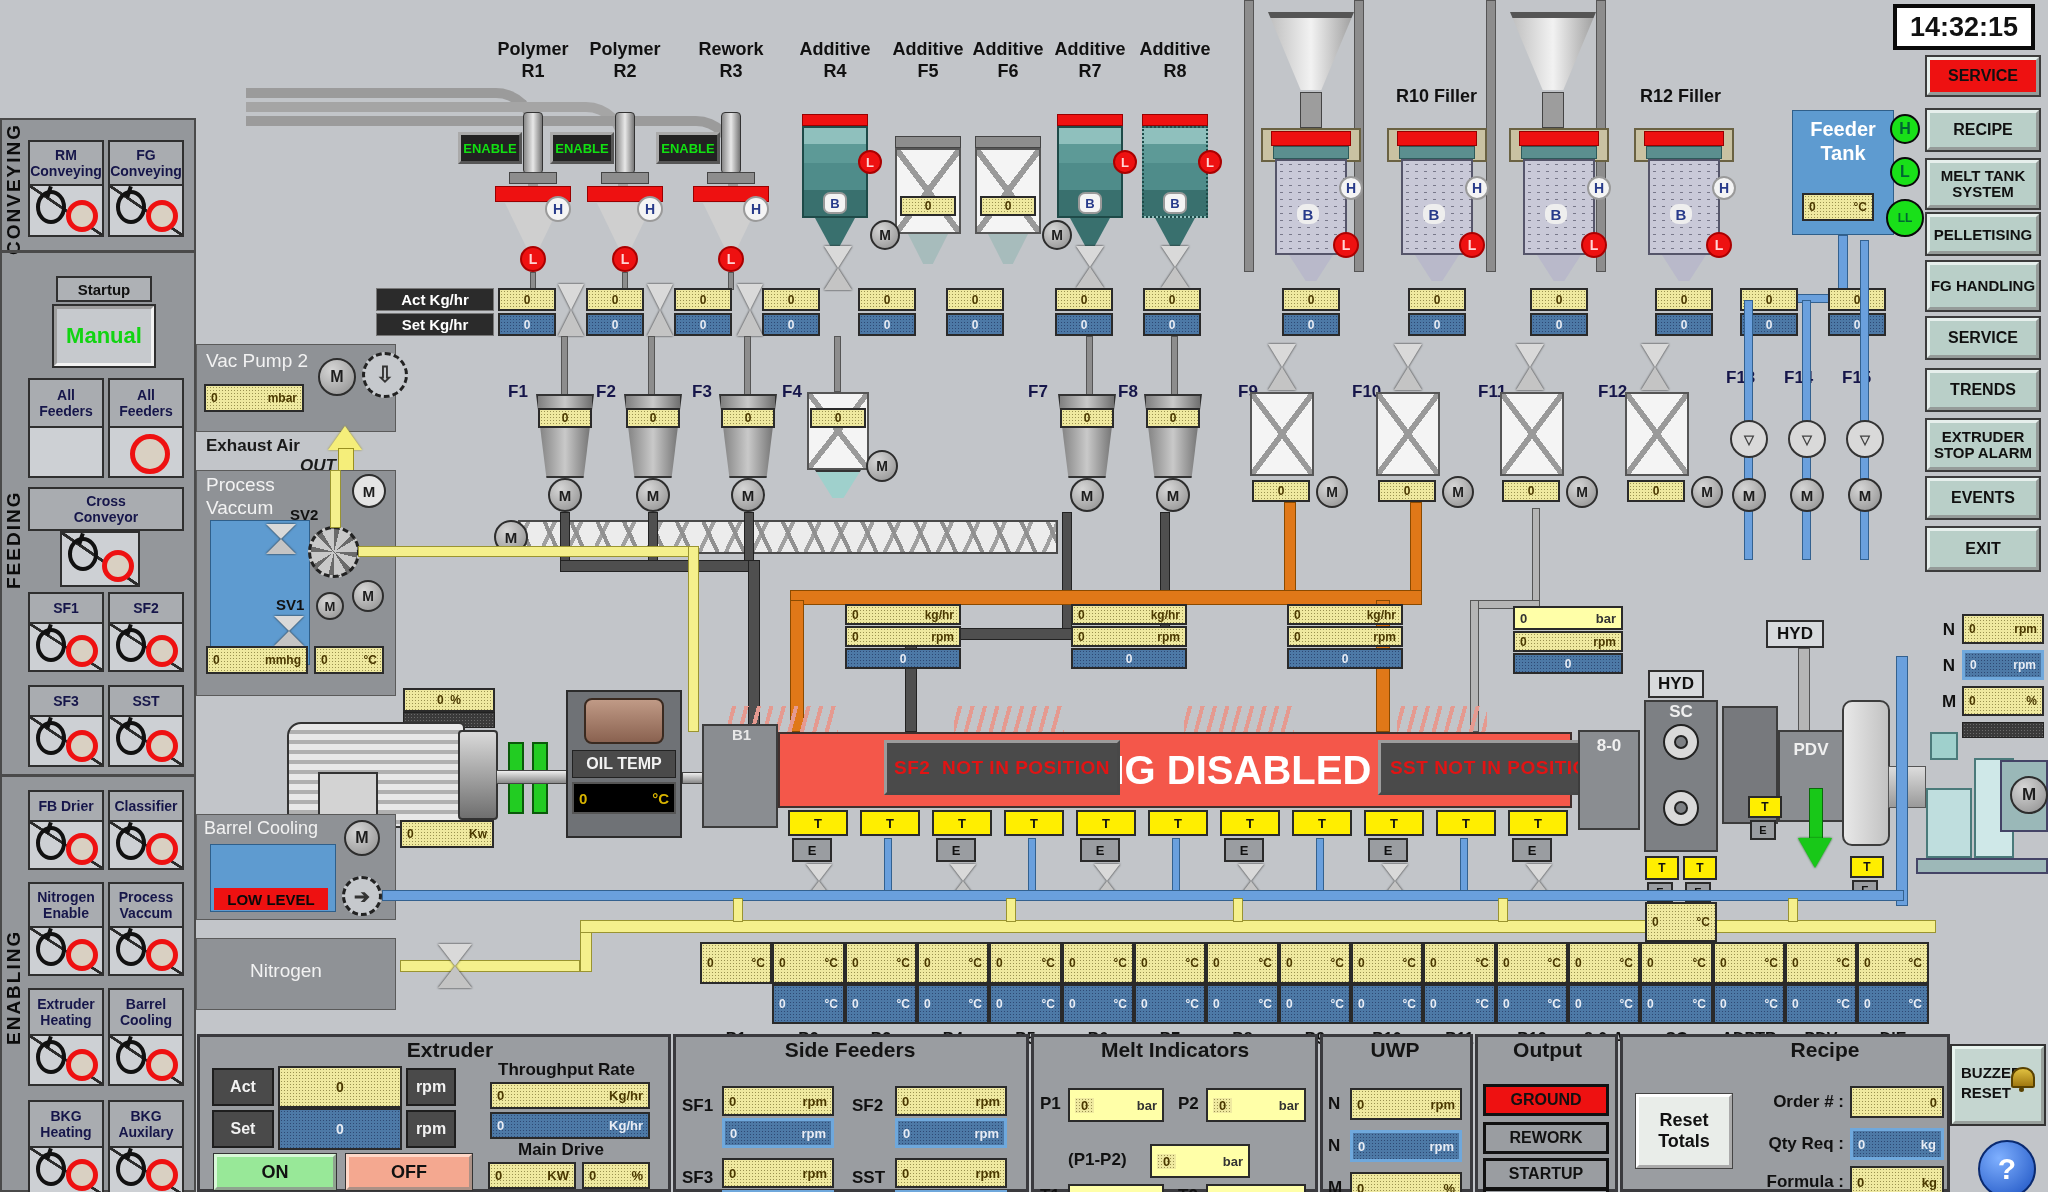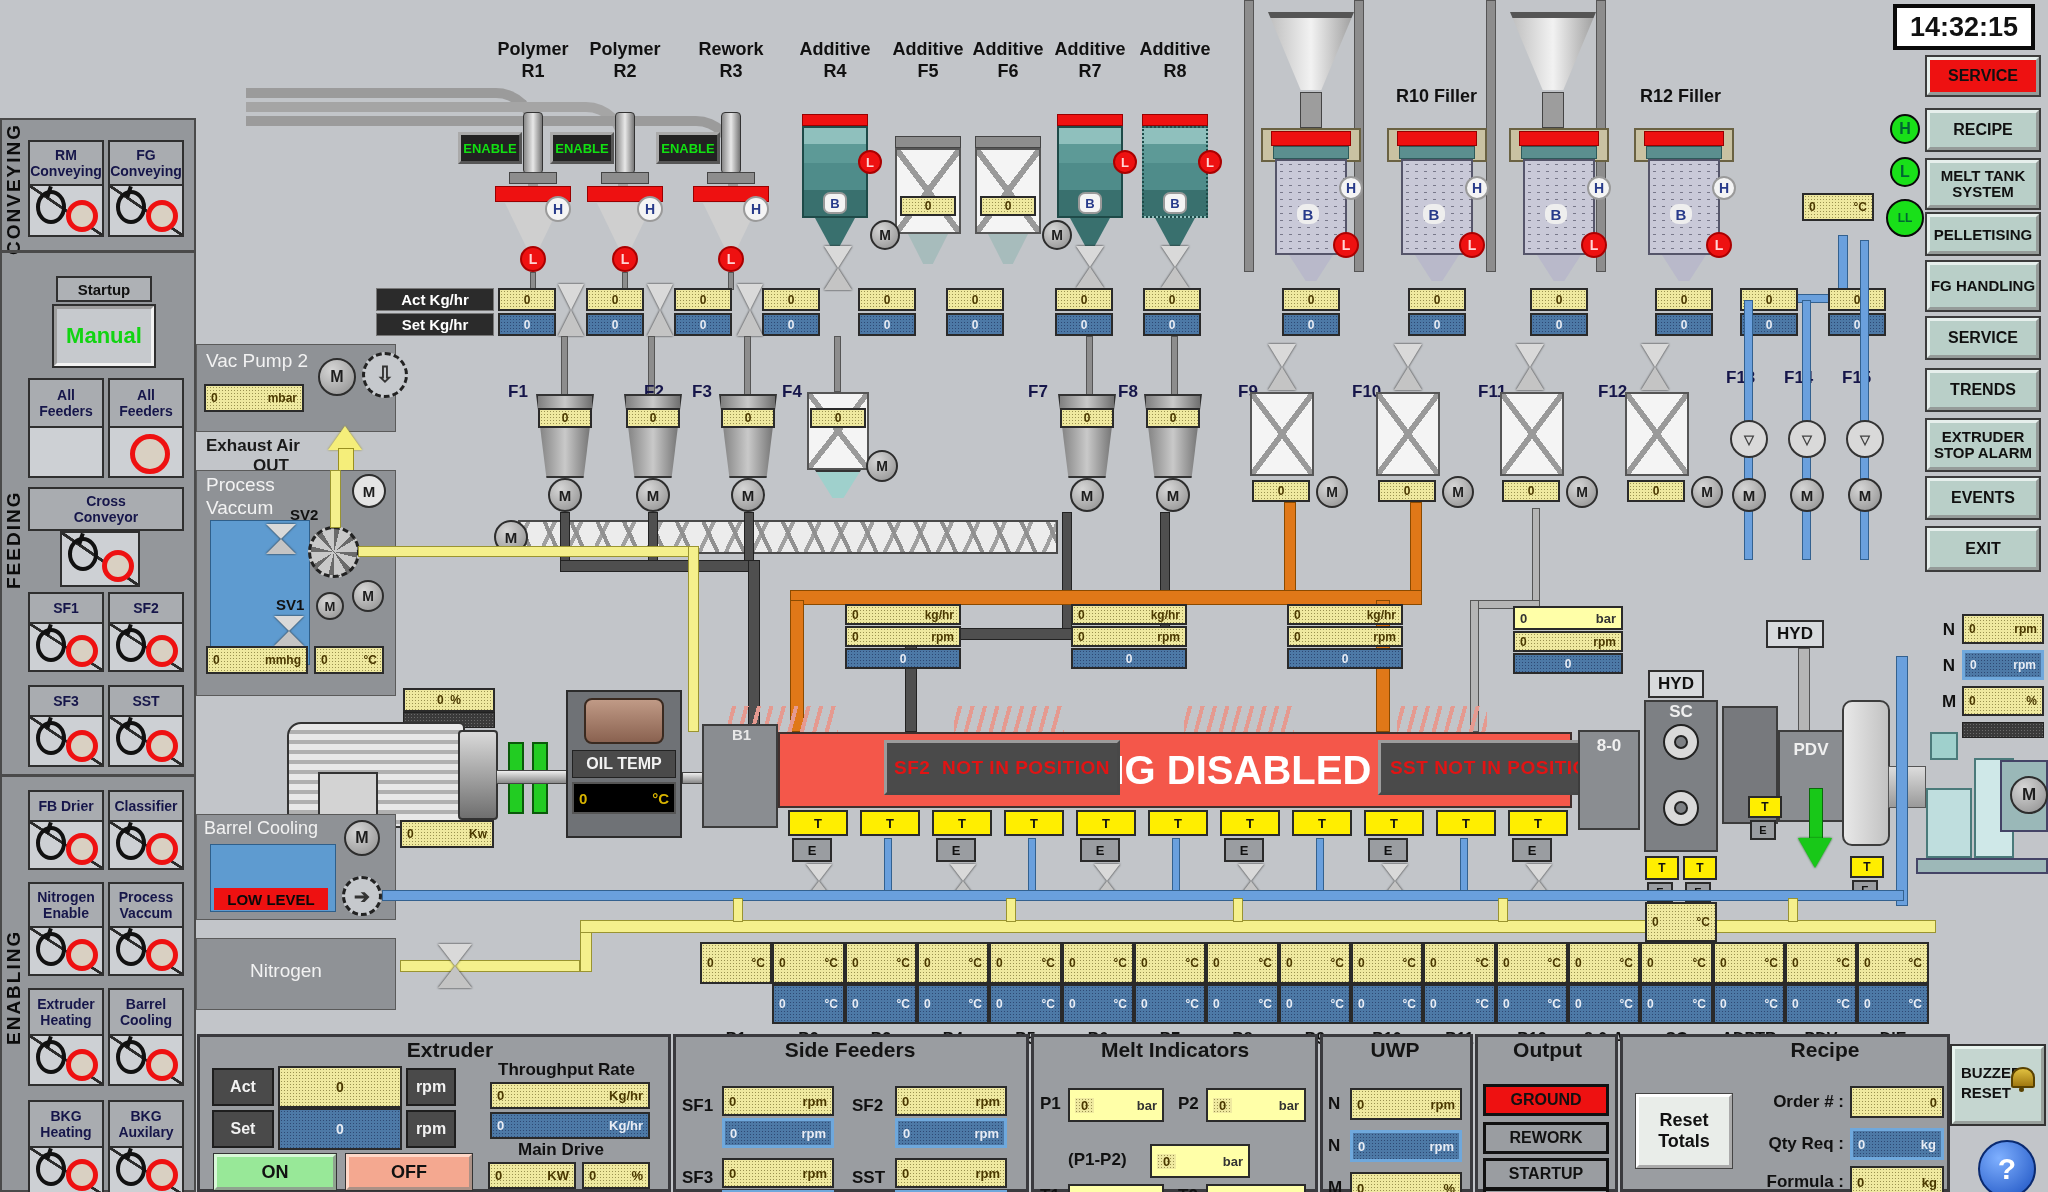--- a/index.html
+++ b/index.html
@@ -384,20 +384,26 @@
 
   <div class="abs" style="left:1634px;top:128px;width:100px;height:34px;background:#c9c2a2;border:2px solid #6a6242;"></div>
   <div class="abs" style="left:1644px;top:131px;width:80px;height:15px;background:#ee1111;border:1px solid #900;"></div>
   <div class="abs" style="left:1646px;top:146px;width:76px;height:13px;background:#5b8f8f;border:1px solid #2e5a5a;"></div>
   <div class="abs vessel" style="left:1648px;top:159px;width:72px;height:96px;"></div>
   <div class="abs fc hc" style="left:1712px;top:176px;width:24px;height:24px;font-size:14px;">H</div>
   <div class="abs fc" style="left:1670px;top:204px;width:22px;height:20px;font-weight:bold;font-size:15px;color:#273a8a;background:#eee;border-radius:40%;">B</div>
   <div class="abs fc lc" style="left:1706px;top:232px;width:26px;height:26px;font-size:14px;">L</div>
   <div class="abs cone" style="left:1662px;top:255px;width:44px;height:26px;background:#b9b9ca;"></div>
 
+  <div class="abs" style="left:1792px;top:110px;width:102px;height:125px;background:#5e9bd0;border:1px solid #2f5f8a;">
+    <div style="color:#fff;font-weight:bold;font-size:20px;text-align:center;padding-top:6px;line-height:1.2;">
+        <div>Feeder</div>
+        <div>Tank</div>
+      </div>
+  </div>
   <div class="abs dy fb" style="left:1802px;top:193px;width:72px;height:28px;font-size:12px;">
       <span>0</span>
       <span>°C</span>
     </div>
   <div class="abs fc gc" style="left:1890px;top:114px;width:30px;height:30px;font-size:16px;">H</div>
   <div class="abs fc gc" style="left:1890px;top:157px;width:30px;height:30px;font-size:16px;">L</div>
   <div class="abs fc gc" style="left:1886px;top:199px;width:38px;height:38px;font-size:12px;">LL</div>
   <div class="abs pipe-b" style="left:1838px;top:235px;width:10px;height:64px;"></div>
   <div class="abs pipe-b" style="left:1744px;top:294px;width:104px;height:9px;"></div>
 
@@ -442,21 +448,21 @@
   <div class="abs pipe-g" style="left:744px;top:336px;width:7px;height:62px;"></div>
   <div class="abs pipe-g" style="left:834px;top:336px;width:7px;height:56px;"></div>
   <div class="abs pipe-g" style="left:1086px;top:336px;width:7px;height:64px;"></div>
   <div class="abs pipe-g" style="left:1171px;top:336px;width:7px;height:64px;"></div>
 
   <div class="abs" style="left:508px;top:382px;width:32px;height:18px;font-weight:bold;font-size:17px;color:#16164a;">F1</div>
   <div class="abs" style="left:536px;top:394px;width:58px;height:84px;background:linear-gradient(90deg,#7f7f7f,#c9c9c9,#6f6f6f);border:2px solid #333;clip-path:polygon(0 0,100% 0,82% 100%,18% 100%);"></div>
   <div class="abs dy fc" style="left:538px;top:408px;width:54px;height:20px;font-size:12px;">0</div>
   <div class="abs fc mc" style="left:548px;top:478px;width:34px;height:34px;font-size:15px;">M</div>
 
-  <div class="abs" style="left:596px;top:382px;width:32px;height:18px;font-weight:bold;font-size:17px;color:#16164a;margin-left:48px;">F2</div>
+  <div class="abs" style="left:596px;top:382px;width:32px;height:18px;font-weight:bold;font-size:17px;color:#16164a;">F2</div>
   <div class="abs" style="left:624px;top:394px;width:58px;height:84px;background:linear-gradient(90deg,#7f7f7f,#c9c9c9,#6f6f6f);border:2px solid #333;clip-path:polygon(0 0,100% 0,82% 100%,18% 100%);"></div>
   <div class="abs dy fc" style="left:626px;top:408px;width:54px;height:20px;font-size:12px;">0</div>
   <div class="abs fc mc" style="left:636px;top:478px;width:34px;height:34px;font-size:15px;">M</div>
 
   <div class="abs" style="left:692px;top:382px;width:32px;height:18px;font-weight:bold;font-size:17px;color:#16164a;">F3</div>
   <div class="abs" style="left:719px;top:394px;width:58px;height:84px;background:linear-gradient(90deg,#7f7f7f,#c9c9c9,#6f6f6f);border:2px solid #333;clip-path:polygon(0 0,100% 0,82% 100%,18% 100%);"></div>
   <div class="abs dy fc" style="left:721px;top:408px;width:54px;height:20px;font-size:12px;">0</div>
   <div class="abs fc mc" style="left:731px;top:478px;width:34px;height:34px;font-size:15px;">M</div>
 
   <div class="abs" style="left:782px;top:382px;width:32px;height:18px;font-weight:bold;font-size:17px;color:#16164a;">F4</div>
@@ -537,21 +543,21 @@
   <div class="abs" style="left:196px;top:344px;width:200px;height:88px;background:#8f9296;border:1px solid #5a5a5a;"></div>
   <div class="abs" style="left:206px;top:350px;width:160px;height:22px;color:#f2f2f2;font-size:19px;">Vac Pump 2</div>
   <div class="abs dy fb" style="left:204px;top:384px;width:100px;height:28px;font-size:12px;">
       <span>0</span>
       <span>mbar</span>
     </div>
   <div class="abs fc mc" style="left:318px;top:358px;width:38px;height:38px;font-size:16px;">M</div>
   <div class="abs fc" style="left:362px;top:352px;width:46px;height:46px;border-radius:50%;border:3px dashed #222;background:#c6c9cd;font-weight:bold;color:#333;font-size:22px;">⇩</div>
   <div class="abs" style="left:206px;top:436px;width:130px;height:42px;font-weight:bold;font-size:17px;color:#1a1a1a;">
       <div>Exhaust Air</div>
-      <div style="text-align:center;">OUT</div>
+      <div style="text-align:right;font-style:italic;">OUT</div>
     </div>
   <div class="abs uarrow" style="left:328px;top:426px;width:34px;height:62px;">
       <div class="hd"></div>
       <div class="st"></div>
     </div>
   <div class="abs" style="left:196px;top:470px;width:200px;height:226px;background:#8f9296;border:1px solid #5a5a5a;"></div>
   <div class="abs" style="left:206px;top:474px;width:120px;height:46px;color:#f2f2f2;font-size:19px;line-height:1.2;">
       <div>Process</div>
       <div>Vaccum</div>
     </div>

